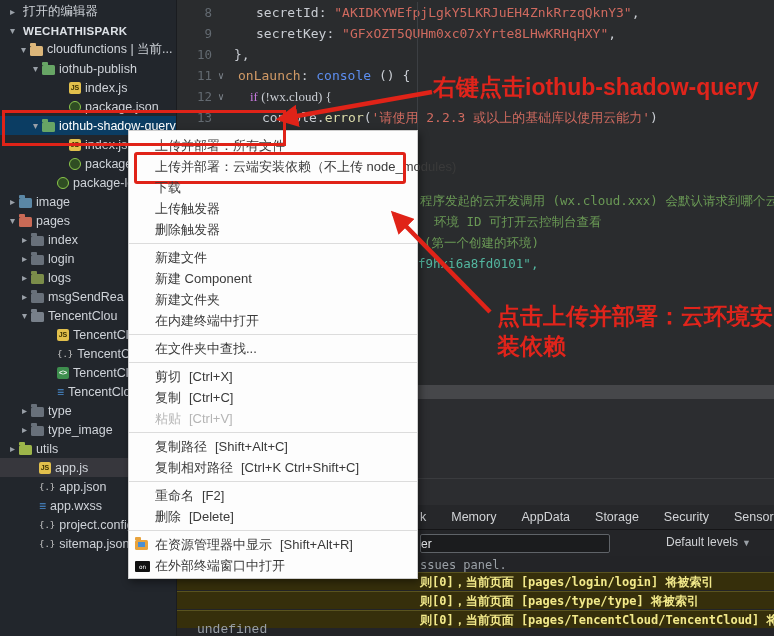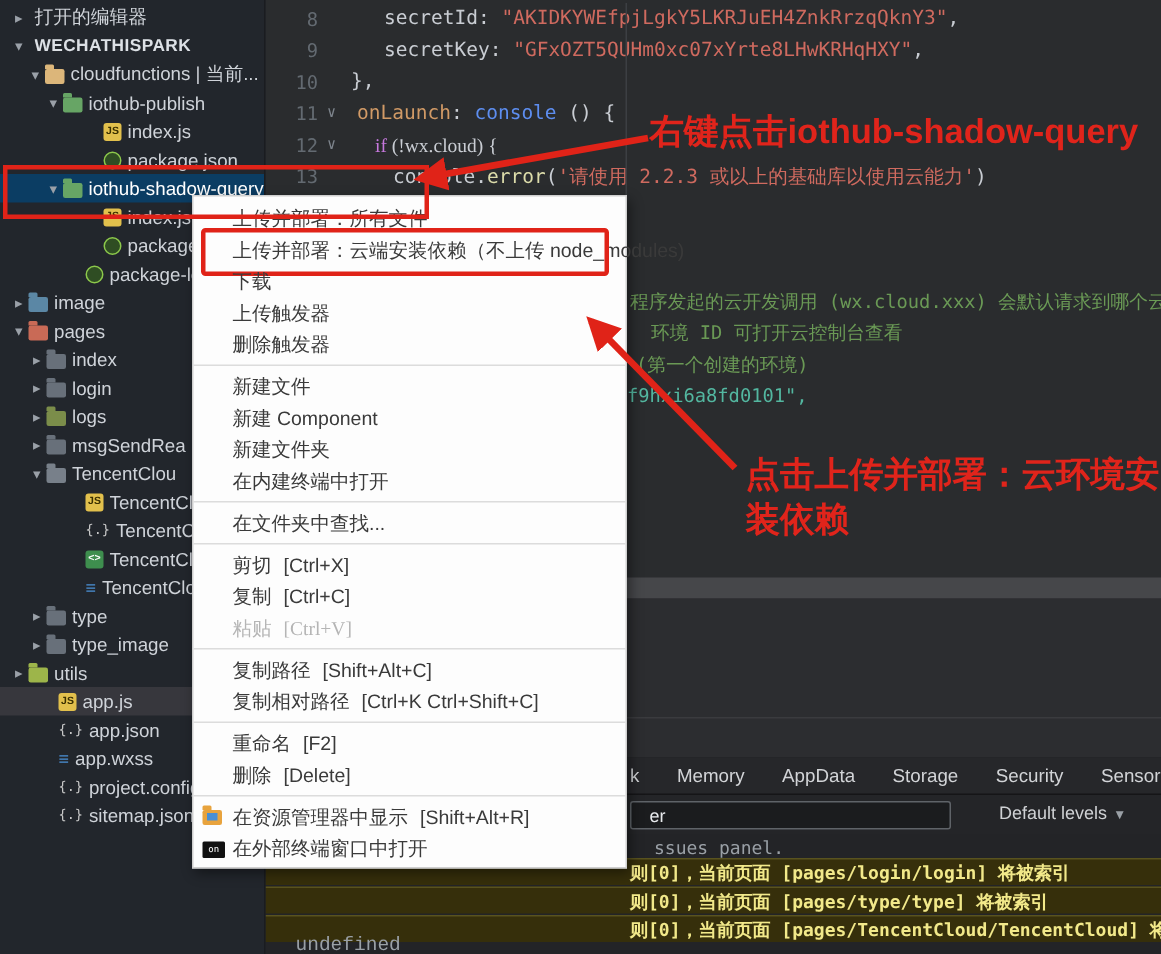--- a/index.html
+++ b/index.html
@@ -48,39 +48,39 @@
 
   
   #console{position:absolute;left:176px;top:505px;width:598px;height:131px;background:#232427;z-index:0;}
   #ctabs{position:absolute;left:242px;top:0;width:356px;height:25px;display:flex;align-items:center;
          gap:25px;color:#d2d4d7;font-size:12.5px;border-bottom:1px solid #151517;background:#26272a;}
   #ctabs{padding-left:2px;box-sizing:border-box;}
   .ctab{cursor:pointer;white-space:nowrap;}
   #cfilterrow{position:absolute;left:242px;top:25px;width:356px;height:26px;background:#242528;}
   #cfilter{position:absolute;left:2px;top:4px;width:188px;height:17px;background:#1b1c1e;
            border:1px solid #5f6368;border-radius:2px;color:#e8eaed;font-size:12px;
-           font-family:"Liberation Sans",sans-serif;padding:0 12px;}
+           font-family:"Liberation Sans",sans-serif;padding:0 0;}
   #clevels{position:absolute;left:248px;top:5px;color:#cfd1d4;font-size:12px;cursor:pointer;white-space:nowrap;}
   #clevels .caret{font-size:9px;color:#9aa0a6;margin-left:4px;}
   #cmsgs{position:absolute;left:0;top:51px;width:598px;}
-  #cinfo{position:absolute;left:260px;top:2px;color:#9aa0a6;font-size:12px;
+  #cinfo{position:absolute;left:244px;top:2px;color:#9aa0a6;font-size:12px;
          font-family:"DejaVu Sans Mono",monospace;white-space:pre;}
   .cwarn{position:absolute;left:0;width:598px;height:18px;background:#362f0b;border-top:1px solid #59531f;
          color:#f2e98a;font-size:12px;font-family:"DejaVu Sans Mono",monospace;font-weight:bold;
          line-height:18px;white-space:pre;padding-left:244px;box-sizing:border-box;}
   #cundef{position:absolute;left:197px;top:622px;color:#9aa0a6;font-size:13px;z-index:2;
           font-family:Liberation Mono, monospace;}
 
   
   #menu{position:absolute;left:128px;top:130px;width:290px;background:#fdfdfd;z-index:10;
         border:1px solid #cfcfcf;box-shadow:2px 3px 8px rgba(0,0,0,.45);
         padding:4px 0 2px 0;box-sizing:border-box;}
   .mitem{position:relative;height:21px;line-height:21px;padding-left:26px;font-size:13px;
          color:#3a3a3a;cursor:pointer;white-space:nowrap;}
-  .mitem.mdis{color:#b5b5b5;cursor:default;font-family:Liberation Serif, serif;}
+  .mitem.mdis{color:#b5b5b5;cursor:default;}
   .mshort{margin-left:8px;}
   .msep{height:1px;background:#dcdcdc;margin:3px 0;}
   .micon{position:absolute;left:6px;top:4px;}
   .micon.mfolder{width:13px;height:10px;background:#e8a33d;border-radius:1.5px;margin-top:2px;position:absolute;}
   .micon.mfolder::before{content:'';position:absolute;top:-3px;left:0;width:6px;height:3px;
                          border-radius:1px 1px 0 0;background:#e8a33d;}
   .micon.mfolder::after{content:'';position:absolute;left:3px;top:2px;width:7px;height:5px;background:#4a8fd4;}
   .micon.mterm{width:15px;height:11px;background:#111;border-radius:1px;color:#fff;font-size:6px;
                display:flex;align-items:center;justify-content:center;
                font-family:"DejaVu Sans Mono",monospace;margin-top:2px;}

